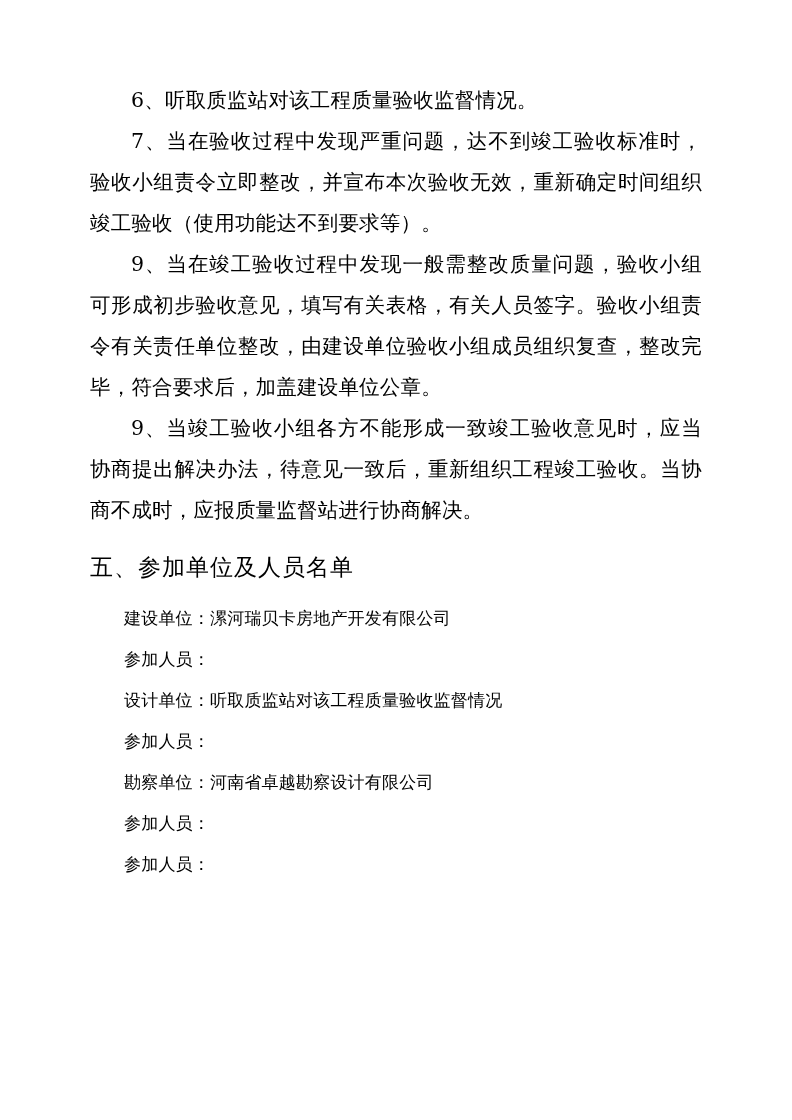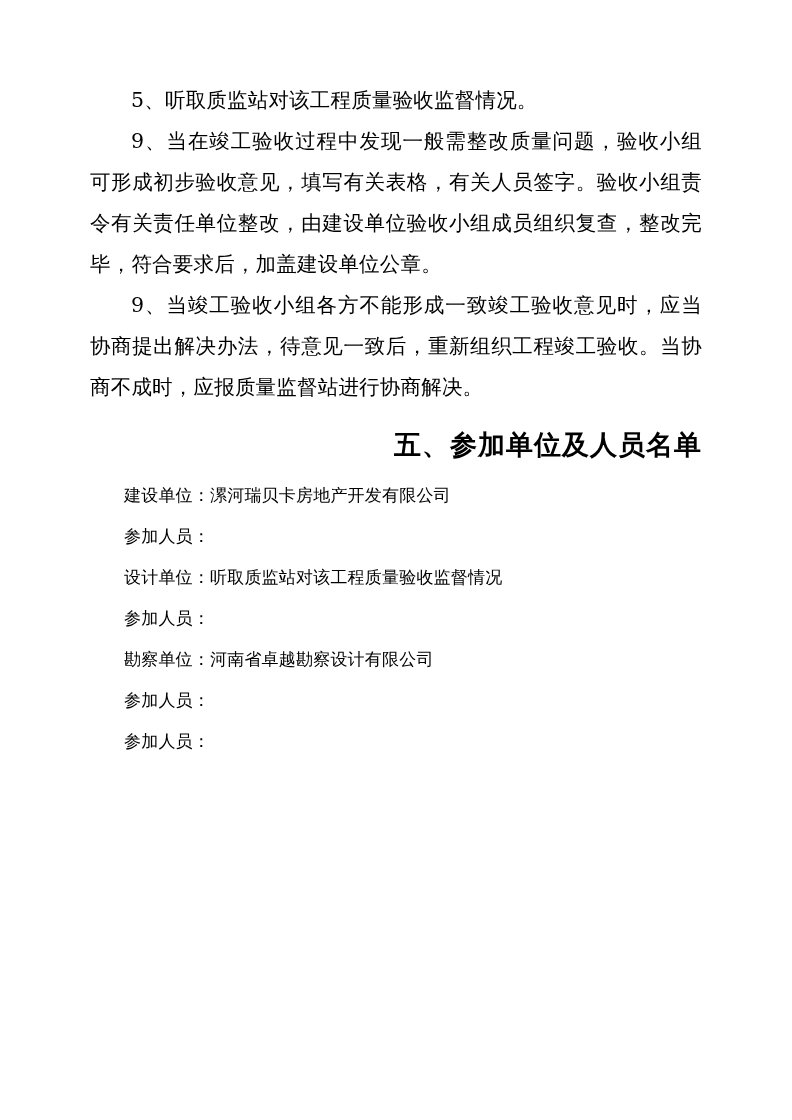--- a/index.html
+++ b/index.html
@@ -30,45 +30,45 @@
     line-height: 41px;
     text-align: justify;
     text-justify: inter-ideograph;
     letter-spacing: 0.2px;
     margin: 0 0 0 0;
   }
   .para.indent {
     text-indent: 2em;
   }
   .section-heading {
-    font-size: 27px;
+    font-size: 23px;
     line-height: 41px;
-    font-weight: bold;
+    font-weight: normal;
     font-family: "DejaVu Serif", "Liberation Serif", serif;
     margin: 16px 0 10px 0;
     letter-spacing: 1px;
-    text-align: right;
   }
   .roster {
     margin-top: 2px;
   }
   .roster-line {
     font-size: 17px;
     line-height: 41px;
     text-indent: 2em;
     letter-spacing: 0.2px;
   }
 </style>
 </head>
 <body>
 
 <div class="page">
   <div class="doc-body">
 
-    <p class="para indent">5、听取质监站对该工程质量验收监督情况。</p>
+    <p class="para indent">6、听取质监站对该工程质量验收监督情况。</p>
+    <p class="para indent">7、当在验收过程中发现严重问题，达不到竣工验收标准时，验收小组责令立即整改，并宣布本次验收无效，重新确定时间组织竣工验收（使用功能达不到要求等）。</p>
     <p class="para indent">9、当在竣工验收过程中发现一般需整改质量问题，验收小组可形成初步验收意见，填写有关表格，有关人员签字。验收小组责令有关责任单位整改，由建设单位验收小组成员组织复查，整改完毕，符合要求后，加盖建设单位公章。</p>
     <p class="para indent">9、当竣工验收小组各方不能形成一致竣工验收意见时，应当协商提出解决办法，待意见一致后，重新组织工程竣工验收。当协商不成时，应报质量监督站进行协商解决。</p>
 
     <div class="section-heading">五、参加单位及人员名单</div>
 
     <div class="roster">
       <div class="roster-line">建设单位：漯河瑞贝卡房地产开发有限公司</div>
       <div class="roster-line">参加人员：</div>
       <div class="roster-line">设计单位：听取质监站对该工程质量验收监督情况</div>
       <div class="roster-line">参加人员：</div>

